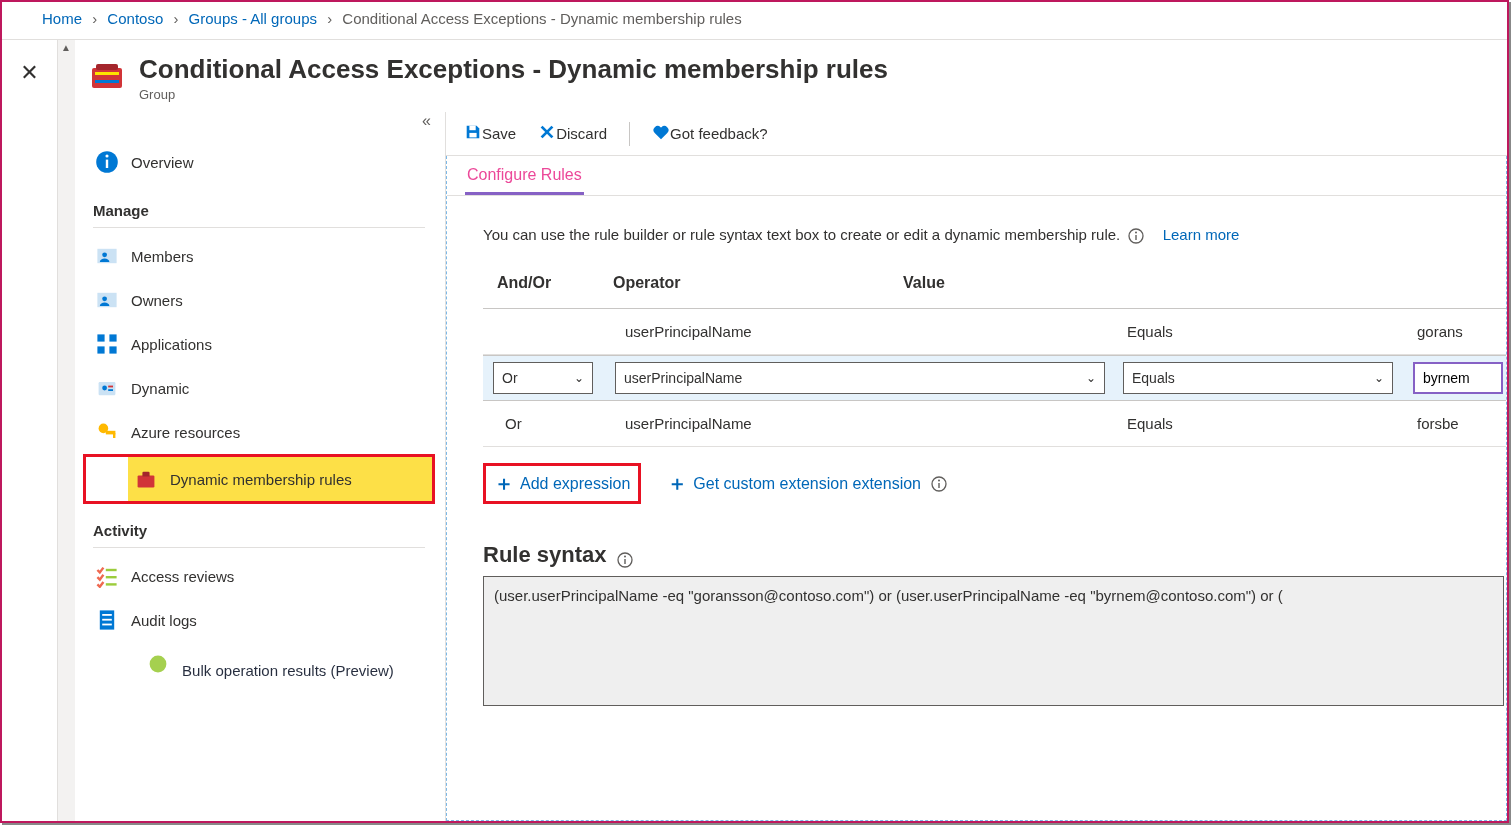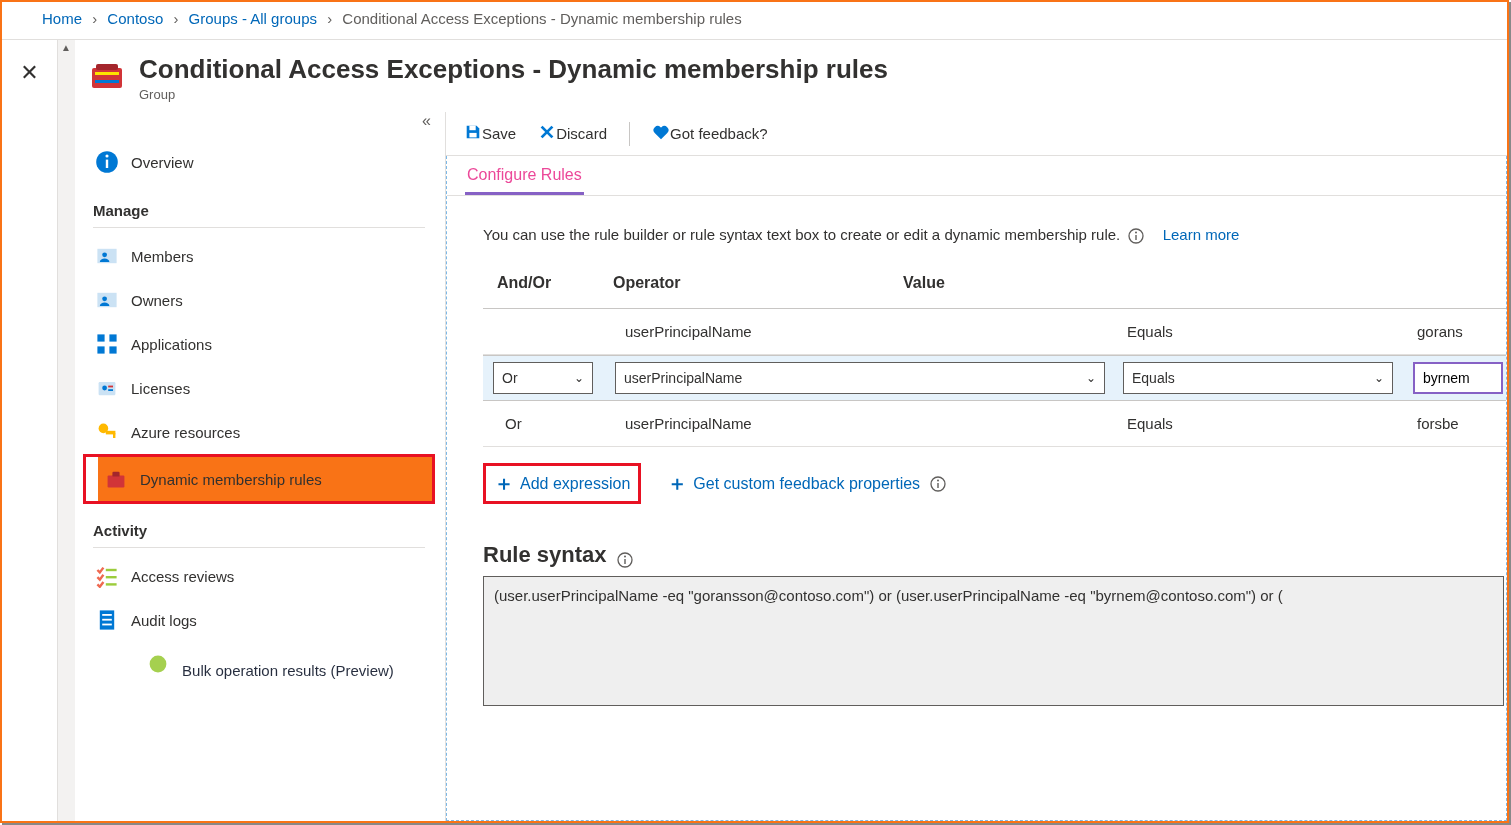--- a/index.html
+++ b/index.html
@@ -1,17 +1,17 @@
 <!DOCTYPE html>
 <html><head>
 <meta charset="utf-8">
 <style>
   * { box-sizing: border-box; margin:0; padding:0; font-family: "Segoe UI", Arial, sans-serif; }
   body { background:#fff; color:#323130; font-size:14px; width:1511px; height:825px; overflow:hidden; position:relative; }
-  .outer { border:2px solid #f97316; position:absolute; top:0; left:0; right:2px; bottom:2px; box-shadow: 2px 2px 0 #888; }
+  .outer { border:2px solid #be185d; position:absolute; top:0; left:0; right:2px; bottom:2px; box-shadow: 2px 2px 0 #888; }
 
   
   .breadcrumb { height:38px; padding:8px 40px; font-size:15px; }
   .breadcrumb a { color:#0067b8; text-decoration:none; }
   .breadcrumb .sep { color:#605e5c; margin:0 6px; }
   .breadcrumb .current { color:#605e5c; }
 
   
   .bc-border { border-bottom:1px solid #e1dfdd; }
 
@@ -40,21 +40,21 @@
   .body-row { display:flex; flex:1; overflow:hidden;}
 
   
   .sidebar { width:370px; padding:0 0 0 14px; position:relative;}
   .sidebar-collapse { position:absolute; right:14px; top:0; color:#605e5c; font-size:16px; cursor:pointer;}
   .nav-list { margin-top:28px; }
   .nav-item, .nav-item-sel { display:flex; align-items:center; height:44px; padding-left:6px; cursor:pointer; font-size:15px; color:#323130; }
   .nav-item .ic, .nav-item-sel .ic { width:24px; height:24px; margin-right:12px; display:flex; align-items:center; justify-content:center;}
   .nav-section { font-weight:600; font-size:15px; margin:18px 0 8px 4px; }
   .nav-sep { border-bottom:1px solid #e1dfdd; margin:6px 20px 6px 4px;}
-  .nav-item-sel { background:#f97316; }
+  .nav-item-sel { background:#fde047;margin-left:30px; }
   .highlight-red { border:3px solid #e81123; }
   .nav-highlight { margin-left:-6px; padding-left:12px; margin-right:10px;}
   .nav-item.bottom-cut { color:#0f172a; opacity:.9; white-space:nowrap; overflow:hidden;justify-content:center;}
   .nav-item.bottom-cut .txt { position:relative; top:6px;}
 
   
   .panel { flex:1; border-left:1px solid #e1dfdd; display:flex; flex-direction:column; overflow:hidden;}
   .panel-inner { border:1px dashed #7cb8e6; border-top:none; flex:1; display:flex; flex-direction:column; overflow:hidden;}
   .toolbar { height:44px; display:flex; align-items:center; padding:0 18px; gap:22px; border-bottom:1px solid #e1dfdd;}
   .tool-btn { display:flex; align-items:center; gap:0; cursor:pointer; color:#323130; font-size:15px;}
@@ -190,21 +190,21 @@
             </div>
             <div class="nav-item">
               <span class="ic">
                   <svg viewBox="0 0 20 20">
                     <rect x="3" y="5" width="14" height="11" rx="1" fill="#cbe2f4"></rect>
                     <circle cx="8" cy="10" r="2" fill="#0078d4"></circle>
                     <rect x="11" y="8" width="4" height="1.5" fill="#d13438"></rect>
                     <rect x="11" y="11" width="4" height="1.5" fill="#0078d4"></rect>
                   </svg>
                 </span>
-              <span>Licenses</span>
+              <span>Dynamic</span>
             </div>
             <div class="nav-item">
               <span class="ic">
                   <svg viewBox="0 0 20 20">
                     <circle cx="7" cy="7" r="4" fill="#ffb900"></circle>
                     <rect x="9" y="9" width="8" height="3" fill="#ffb900"></rect>
                     <rect x="15" y="11" width="2" height="4" fill="#ffb900"></rect>
                   </svg>
                 </span>
               <span>Azure resources</span>
@@ -349,21 +349,21 @@
                 </div>
               </div>
 
               <div class="actions-row">
                 <div class="link-btn link-highlight highlight-red">
                   <span class="plus">＋</span>
                   <span>Add expression</span>
                 </div>
                 <div class="link-btn">
                   <span class="plus">＋</span>
-                  <span>Get custom feedback properties</span>
+                  <span>Get custom extension extension</span>
                   <span class="info-icn"><svg viewBox="0 0 16 16">
                         <circle cx="8" cy="8" r="7" fill="none" stroke="#605e5c" stroke-width="1.3"></circle>
                         <rect x="7.3" y="7" width="1.4" height="5" fill="#605e5c"></rect>
                         <circle cx="8" cy="4.5" r="1" fill="#605e5c"></circle>
                       </svg></span>
                 </div>
               </div>
 
               <div class="syntax-lbl">
                 <span>Rule syntax</span>

